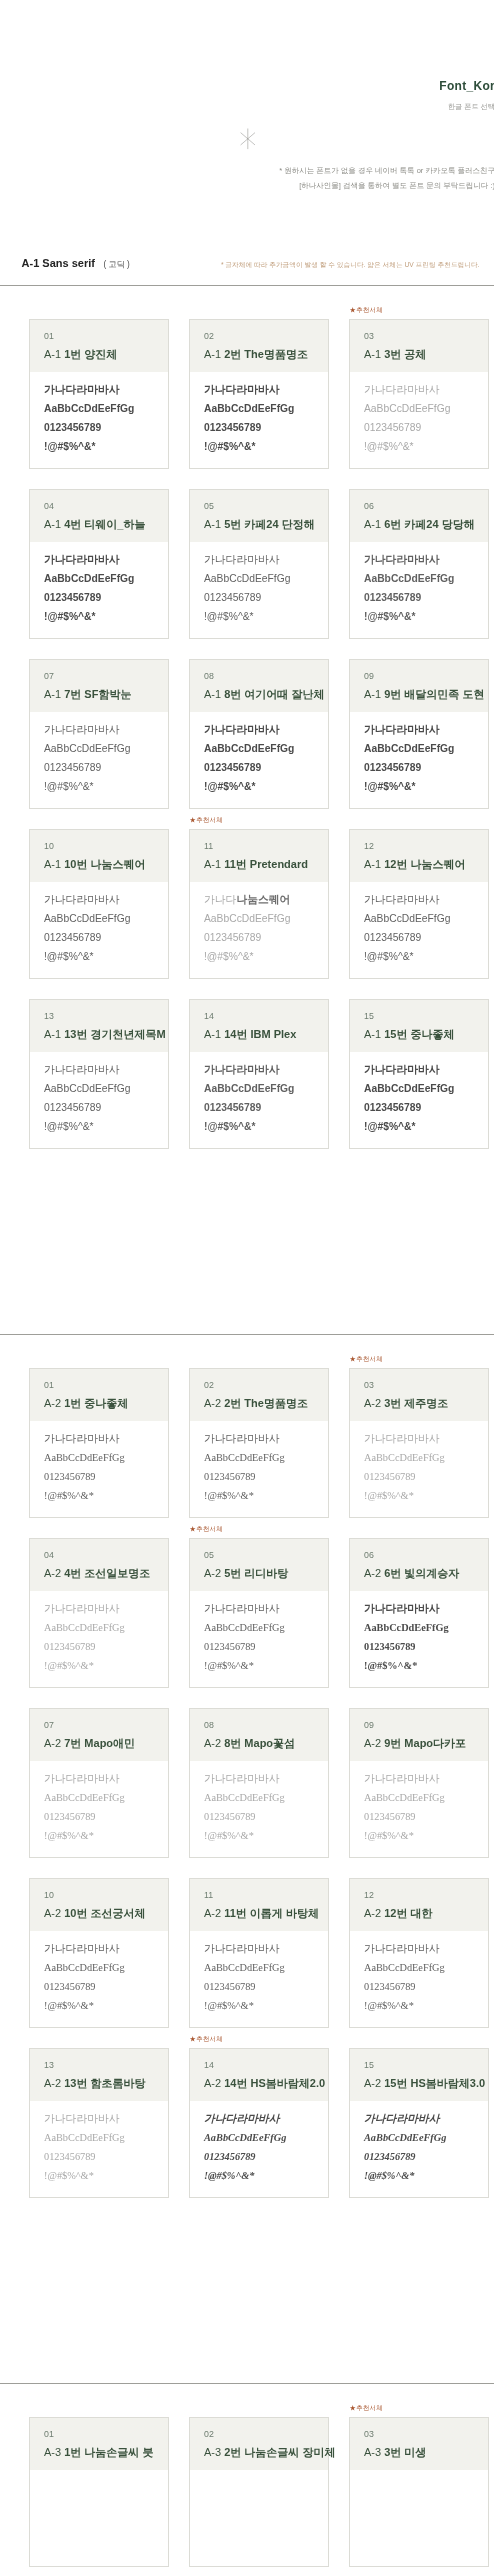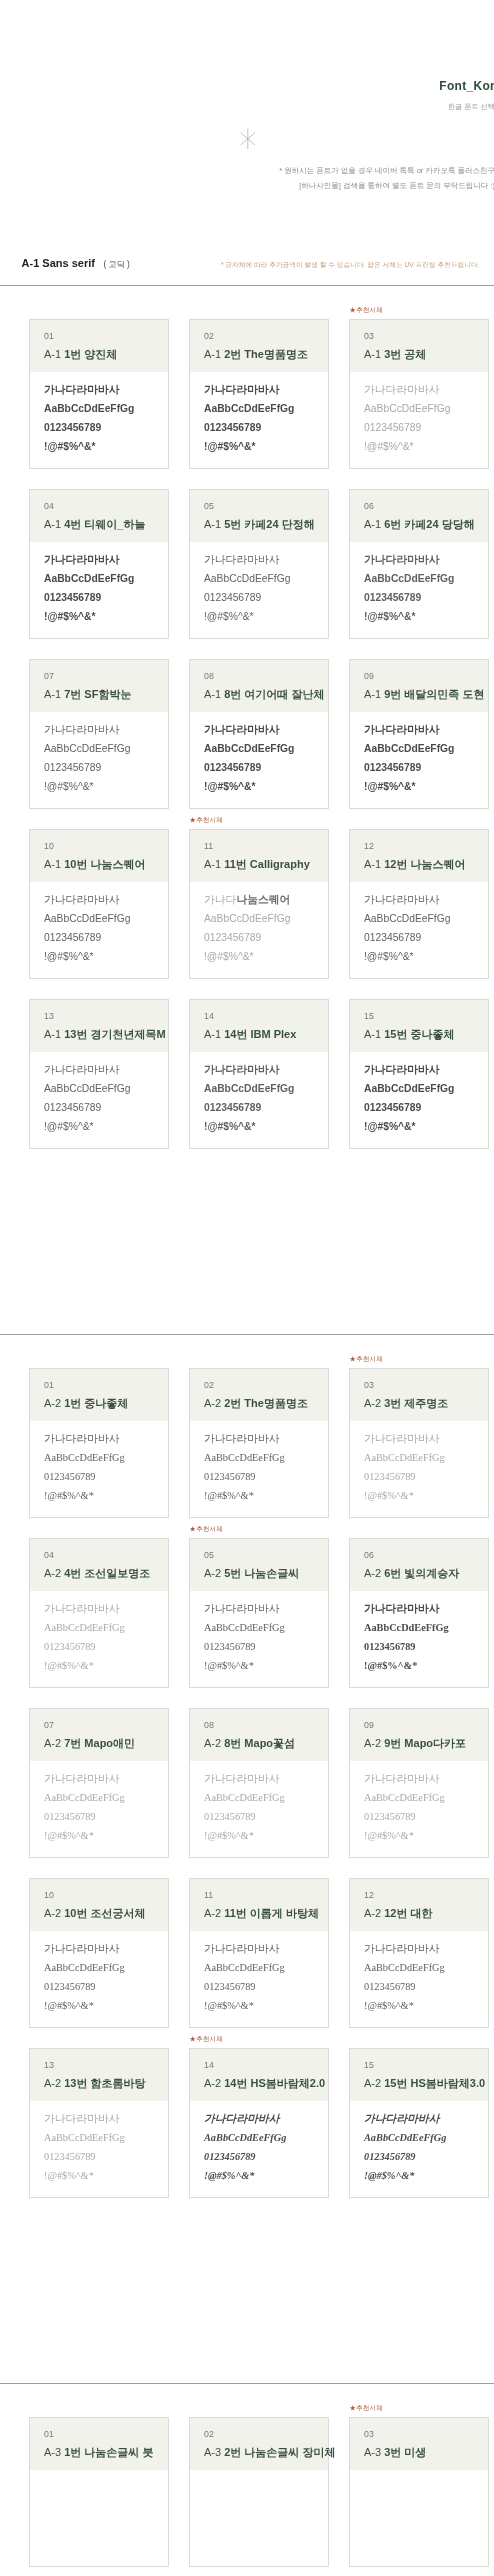--- a/index.html
+++ b/index.html
@@ -255,21 +255,21 @@
       </div>
     </div>
   </div>
 
   <div class="cell">
     <span class="badge">★추천서체</span>
     <div class="card">
       <div class="card-head">
         <div class="card-num">11</div>
         <div class="card-name">
-          <span class="name-prefix">A-1 </span><span class="name-main">11번 Calligraphy</span>
+          <span class="name-prefix">A-1 </span><span class="name-main">11번 Pretendard</span>
         </div>
       </div>
       <div class="card-body fam-sans tone-light">
         <div class="s-line s-kr"><span>가나다</span><span class="mixed-bold">나눔스퀘어</span></div>
         <div class="s-line">AaBbCcDdEeFfGg</div>
         <div class="s-line">0123456789</div>
         <div class="s-line">!@#$%^&amp;*</div>
       </div>
     </div>
   </div>
@@ -422,21 +422,21 @@
       </div>
     </div>
   </div>
 
   <div class="cell">
     <span class="badge">★추천서체</span>
     <div class="card">
       <div class="card-head">
         <div class="card-num">05</div>
         <div class="card-name">
-          <span class="name-prefix">A-2 </span><span class="name-main">5번 나눔손글씨</span>
+          <span class="name-prefix">A-2 </span><span class="name-main">5번 리디바탕</span>
         </div>
       </div>
       <div class="card-body fam-serif tone-medium">
         <div class="s-line s-kr">가나다라마바사</div>
         <div class="s-line">AaBbCcDdEeFfGg</div>
         <div class="s-line">0123456789</div>
         <div class="s-line">!@#$%^&amp;*</div>
       </div>
     </div>
   </div>

